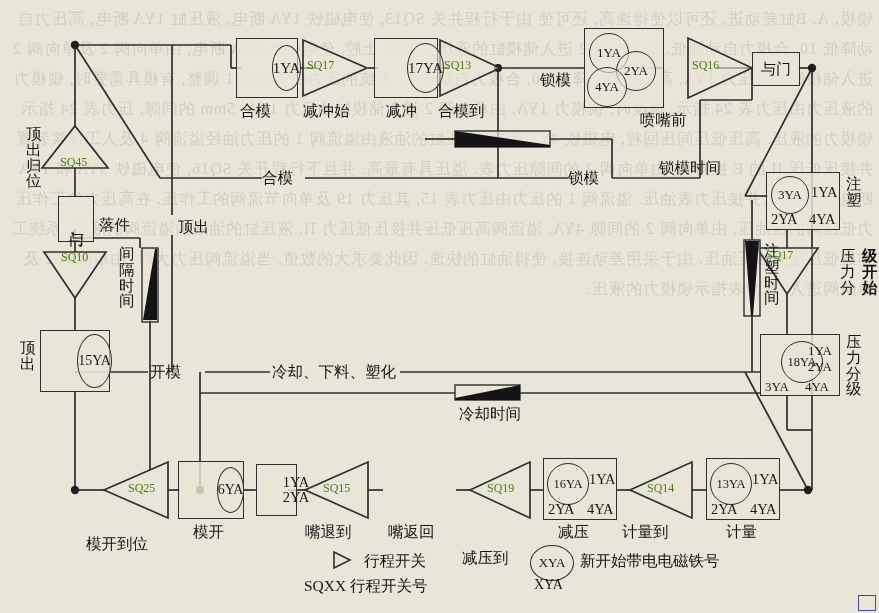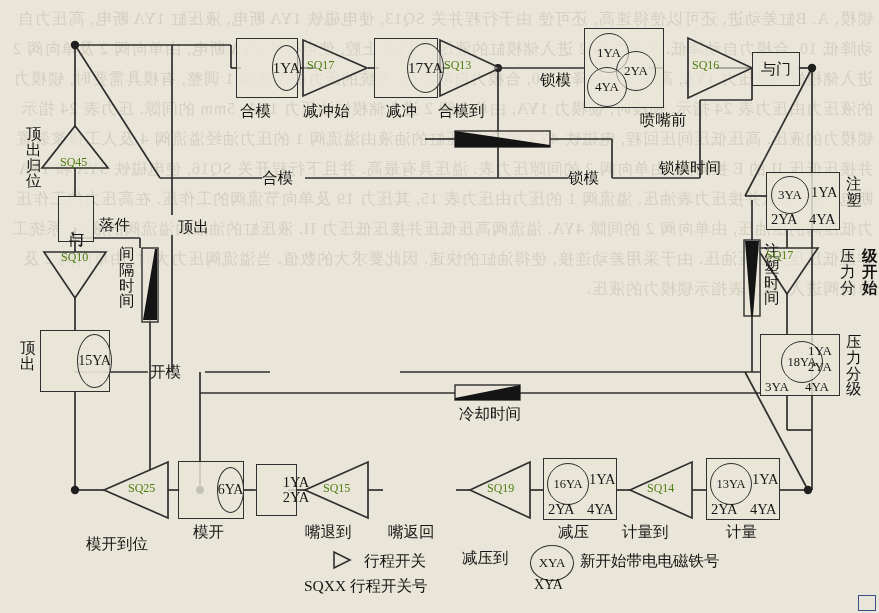--- a/index.html
+++ b/index.html
@@ -286,20 +286,21 @@
 </div>
 
 <div class="capv" style="left:119px;top:246px;">
   <span>间隔时间</span>
 </div>
 <div class="cap" style="left:178px;top:217px;">顶出</div>
 
 <div class="cap" style="left:262px;top:168px;">合模</div>
 <div class="cap" style="left:568px;top:168px;">锁模</div>
 <div class="cap" style="left:150px;top:362px;">开模</div>
+<div class="cap" style="left:272px;top:362px;">冷却、下料、塑化</div>
 
 <div class="cap" style="left:640px;top:110px;">喷嘴前</div>
 <div class="cap" style="left:628px;top:158px;margin-left:31px;">锁模时间</div>
 
 <div class="cap" style="left:459px;top:404px;">冷却时间</div>
 <div class="capv" style="left:764px;top:243px;">
   <span>注塑时间</span>
 </div>
 
 <div class="node box" style="left:766px;top:172px;width:74px;height:58px;">

